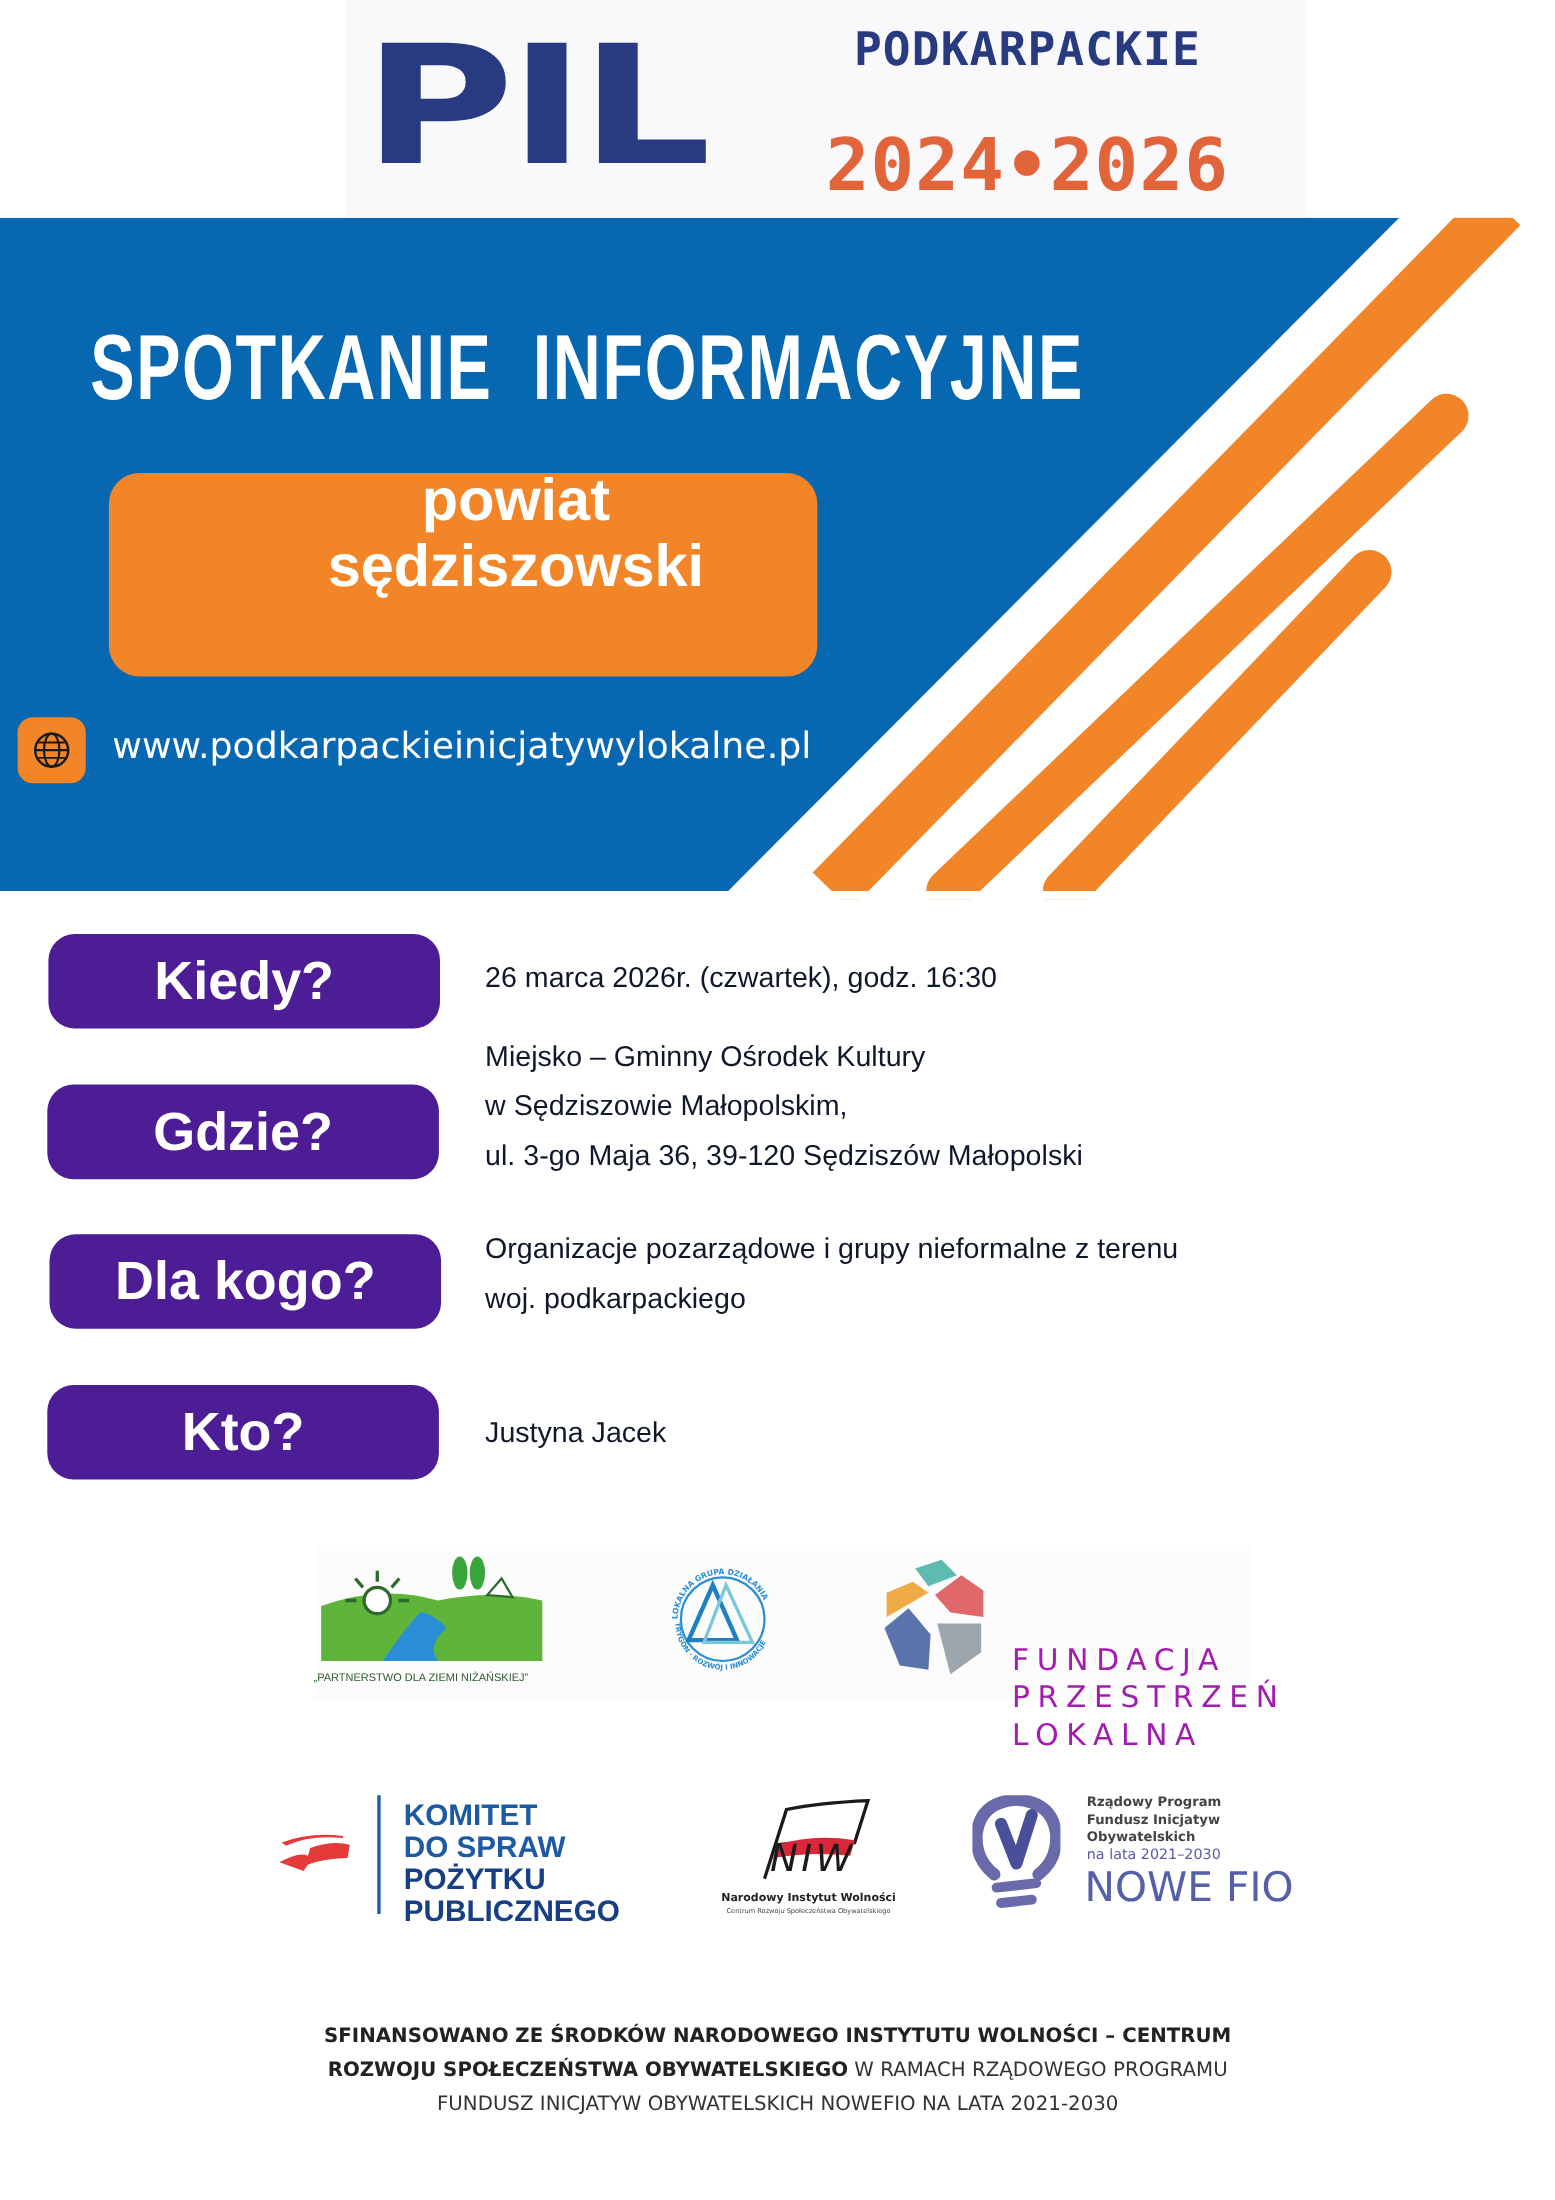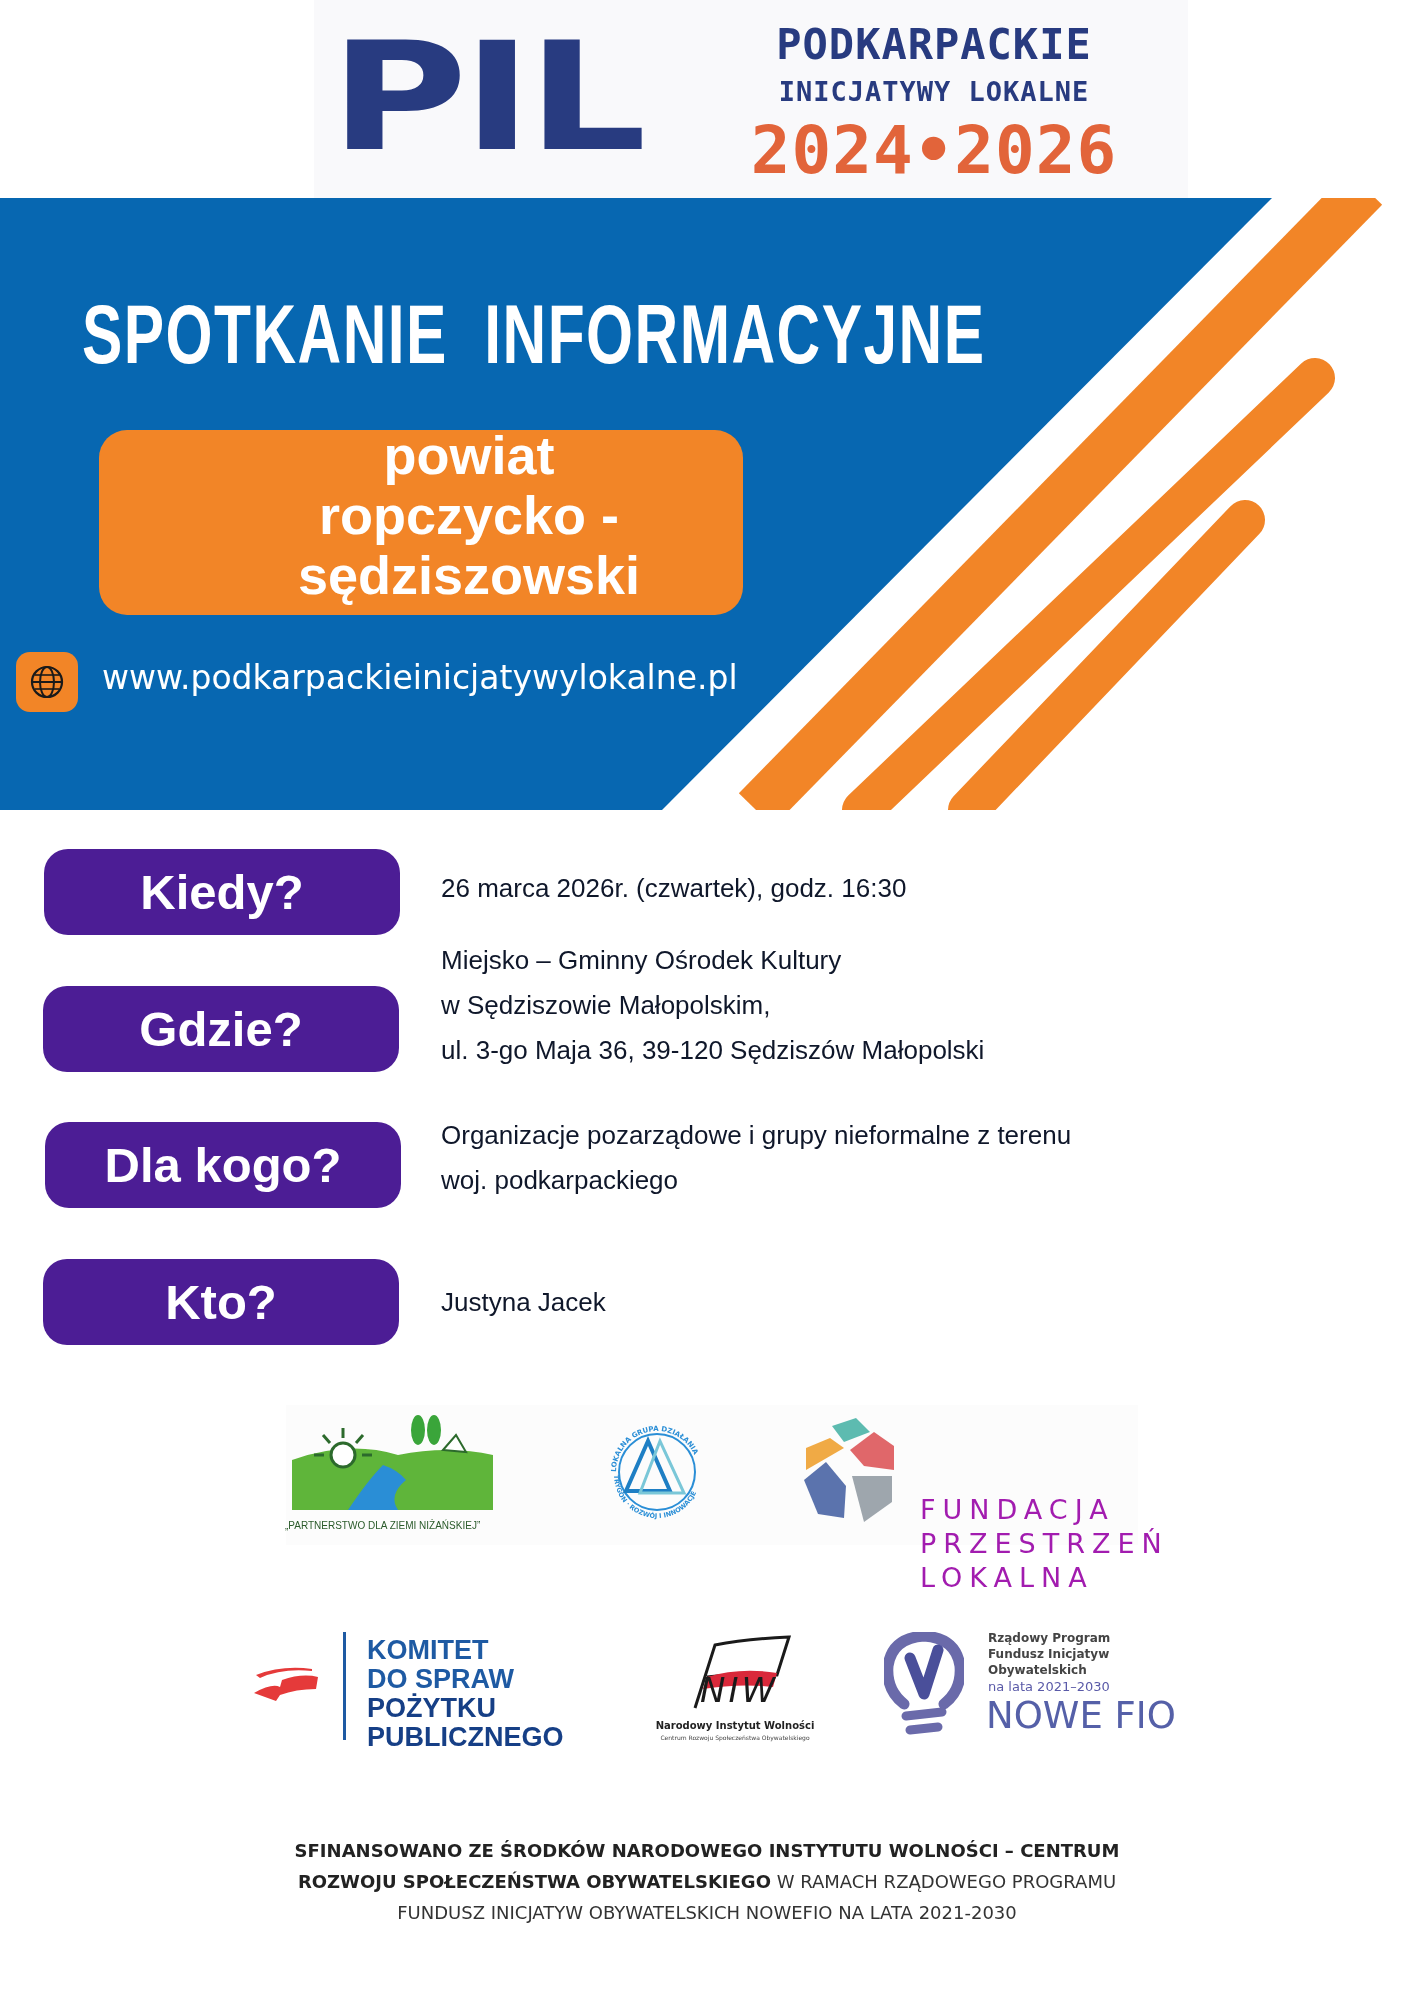--- a/index.html
+++ b/index.html
@@ -43,38 +43,36 @@
   
   .footer { position:absolute; left:200px; top:1835px; width:1014px; text-align:center; font-family:"DejaVu Sans", sans-serif; font-size:18px; line-height:31px; color:#333; }
   .footer b { color:#222; }
 </style>
 </head>
 <body>
 
 <div class="logo-wrap">
   <div class="pil-letters">PIL</div>
   <div class="brand-line1">PODKARPACKIE</div>
-  <div class="brand-line2">INICJATYWY LOKALNE</div>
   <div class="brand-years">2024•2026</div>
 </div>
 
 <svg class="hero-svg" width="1414" height="620" viewBox="0 0 1414 620">
   <polygon points="0,0 1272,0 662,612 0,612" fill="#0767b1"></polygon>
   <line x1="1365" y1="-10" x2="756" y2="612" stroke="#f28527" stroke-width="48"></line>
   <line x1="1315" y1="180" x2="862" y2="612" stroke="#f28527" stroke-width="40" stroke-linecap="round"></line>
   <line x1="1245" y1="322" x2="968" y2="612" stroke="#f28527" stroke-width="40" stroke-linecap="round"></line>
   <rect x="0" y="612" width="1414" height="10" fill="#ffffff"></rect>
 </svg>
 
 <div class="hero-title">SPOTKANIE  INFORMACYJNE</div>
 
 <div class="district-box"></div>
 <div class="district-text">
   <div>powiat</div>
-  <div>ropczycko -</div>
   <div>sędziszowski</div>
 </div>
 
 <div class="globe-btn">
   <svg width="36" height="36" viewBox="0 0 36 36">
     <circle cx="18" cy="18" r="15" fill="none" stroke="#1a1a1a" stroke-width="2.2"></circle>
     <ellipse cx="18" cy="18" rx="7" ry="15" fill="none" stroke="#1a1a1a" stroke-width="2"></ellipse>
     <line x1="3" y1="18" x2="33" y2="18" stroke="#1a1a1a" stroke-width="2"></line>
     <line x1="6" y1="11" x2="30" y2="11" stroke="#1a1a1a" stroke-width="1.6"></line>
     <line x1="6" y1="25" x2="30" y2="25" stroke="#1a1a1a" stroke-width="1.6"></line>

